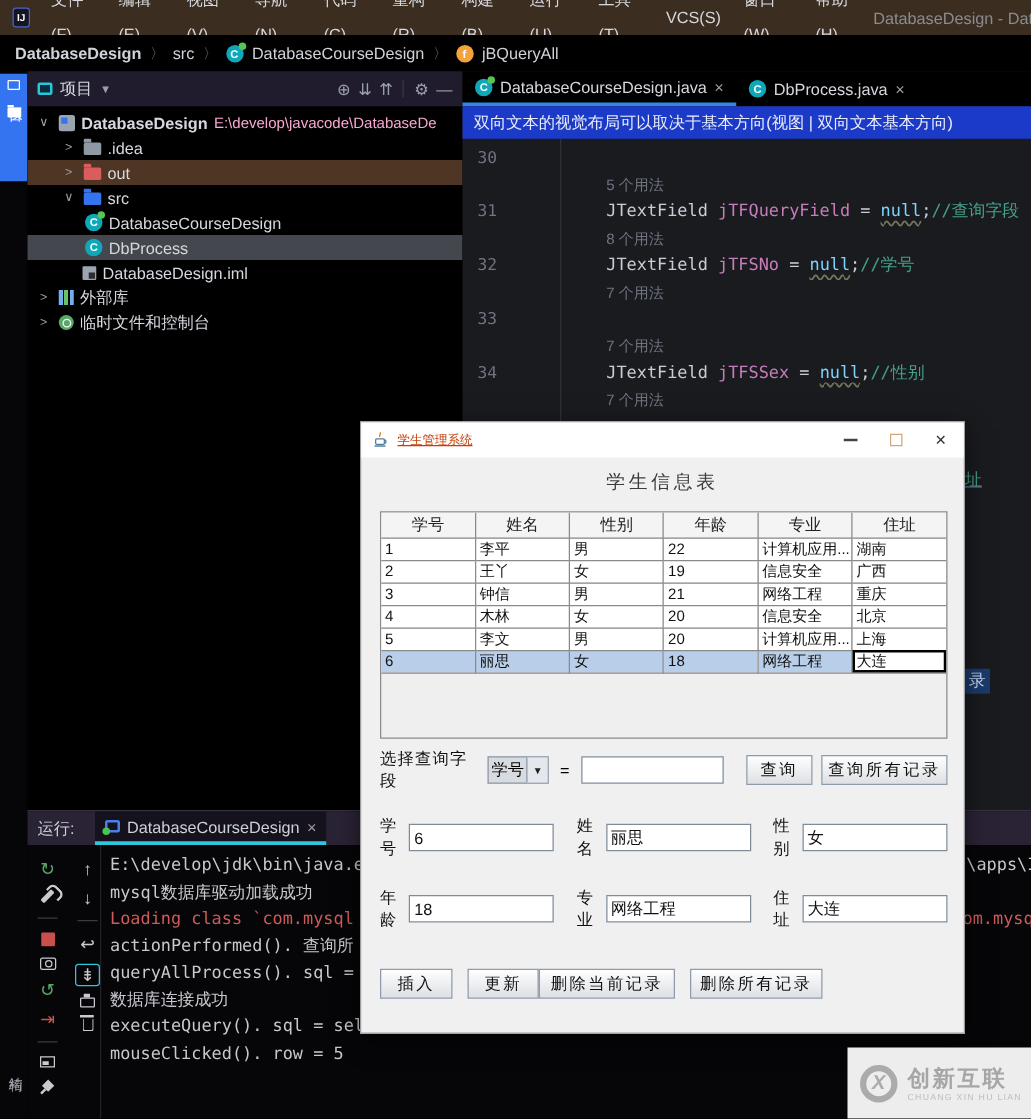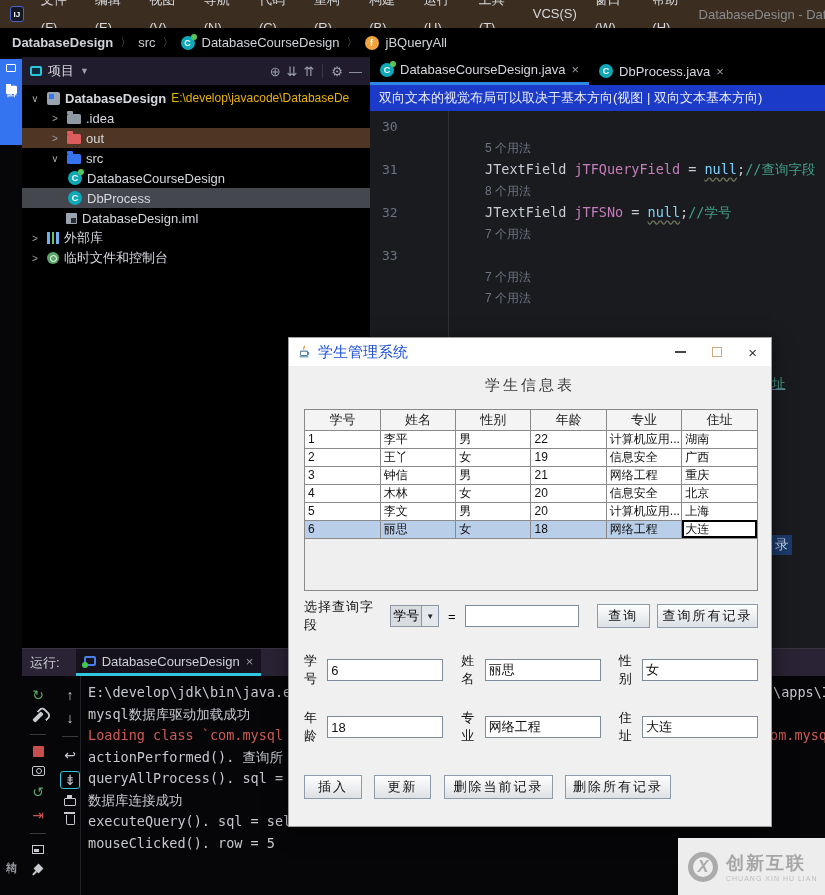--- a/index.html
+++ b/index.html
@@ -53,21 +53,21 @@
   .ph-btn { color:#9BA0A8; font-size:13px; line-height:1; }
   .ph-div { width:1px; height:14px; background:#3A3744; margin:0 2px; }
   #tree { padding-top:3px; font-size:13px; }
   .trow { height:20px; display:flex; align-items:center; gap:5px; white-space:nowrap; }
   .trow .chev { width:14px; text-align:center; color:#9CA1A8; font-size:10px; flex:0 0 auto; }
   .trow .lbl { color:#D6D8DE; }
   .trow.selected { background:#45474E; }
   .trow.hovered { background:#4E3524; }
   .pad0 { padding-left:6px; } .pad1 { padding-left:26px; } .pad2 { padding-left:46px; }
   .proj-root-lbl { font-weight:bold; color:#ECEEF2; }
-  .proj-path { color:#eab308; font-size:12px; overflow:hidden; }
+  .proj-path { color:#f9a8d4; font-size:12px; overflow:hidden; }
   .folder { width:14px; height:10px; border-radius:1.5px; position:relative; margin-top:2px; flex:0 0 auto; }
   .folder::before { content:''; position:absolute; top:-3px; left:0; width:6px; height:3px; background:inherit; border-radius:1px 1px 0 0; }
   .f-gray { background:#8E99A3; } .f-red { background:#DB5C5C; } .f-blue { background:#3574F0; }
   .proj-icon { width:13px; height:13px; background:#9AA5B1; border-radius:2px; position:relative; flex:0 0 auto; }
   .proj-icon::after { content:''; position:absolute; left:2px; top:2px; width:5px; height:5px; background:#3574F0; }
   .iml-icon { width:11px; height:11px; background:#9AA5B1; border-radius:1px; position:relative; flex:0 0 auto; }
   .iml-icon::after { content:''; position:absolute; right:1px; bottom:1px; width:5px; height:5px; background:#2B2D30; }
   .lib-icon { width:12px; height:12px; flex:0 0 auto;
     background:linear-gradient(90deg,#6FB0F0 0 28%,transparent 28% 38%,#65C465 38% 62%,transparent 62% 72%,#6FB0F0 72% 100%); }
   .scratch-icon { width:12px; height:12px; border-radius:50%; background:#59A869; position:relative; flex:0 0 auto; }
@@ -136,21 +136,21 @@
   .cline.err { color:#CE5B57; }
   .cfrag1 { position:absolute; left:751px; top:33px; height:21.5px; line-height:21.5px;
     font-size:13.5px; color:#C6C8CE; }
   .cfrag3 { position:absolute; left:748px; top:76px; height:21.5px; line-height:21.5px;
     font-size:13.5px; color:#CE5B57; }
 
   
   #dialog { position:absolute; left:288px; top:337px; width:484px; height:490px; background:#F0F0F0;
     border:1px solid #9E9E9E; box-shadow:0 5px 18px rgba(0,0,0,.55); z-index:10; color:#000; }
   #dlg-titlebar { height:28px; background:#FFFFFF; display:flex; align-items:center; padding:0 8px; gap:7px; }
-  #dlg-title { font-size:15px; color:#1d4ed8; }
+  #dlg-title { font-size:10px; color:#c2410c;text-decoration:underline; }
   #dlg-controls { margin-left:auto; display:flex; align-items:center; gap:26px; padding-right:6px; }
   .dlg-min { width:11px; height:1.5px; background:#444; }
   .dlg-max { width:10px; height:10px; border:1.5px solid #D0A87C; }
   .dlg-close { font-size:15px; color:#333; line-height:1; }
   #dlg-heading { position:absolute; left:0; top:38px; width:100%; text-align:center;
     font-size:15px; letter-spacing:3px; color:#3C3C3C; }
   #dlg-tablewrap { position:absolute; left:15px; top:71px; width:454px; height:182px;
     border:1px solid #8A8A8A; background:#EFEFEF; overflow:hidden; }
   #dlg-table { width:100%; border-collapse:collapse; table-layout:fixed; }
   #dlg-table th { height:20px; font-size:13px; font-weight:normal; color:#222;
@@ -178,21 +178,21 @@
     justify-content:center; font-family:"Liberation Sans",sans-serif; }
   #btn-query { width:57px; margin-left:18px; }
   #btn-queryall { width:108px; margin-left:7px;font-family:Liberation Serif, serif; }
   .formrow { position:absolute; left:15px; width:454px; height:24px; display:flex; align-items:center; }
   #formrow1 { top:320px; } #formrow2 { top:377px; }
   .formrow .dlg-field { width:116px; margin-left:6px; }
   .formrow .dlg-label { margin-left:18px; }
   .formrow .dlg-label:first-child { margin-left:0; }
   #dlg-btnrow { position:absolute; left:15px; top:437px; width:454px; display:flex; align-items:center; }
   #btn-insert { width:58px;text-align:right; } #btn-update { width:57px; margin-left:12px; }
-  #btn-delcur { width:109px; margin-left:13px; } #btn-delall { width:106px; margin-left:12px; }
+  #btn-delcur { width:109px; } #btn-delall { width:106px; margin-left:12px; }
 
   
   #watermark { position:absolute; left:678px; top:838px; width:147px; height:57px; background:#EDEDED;
     z-index:20; display:flex; align-items:center; padding-left:10px; gap:8px; }
   #wm-logo { width:30px; height:30px; border:5px solid #ABABAB; border-radius:50%; position:relative;
     display:flex; align-items:center; justify-content:center; }
   #wm-logo::after { content:'X'; font-size:16px; font-weight:bold; color:#ABABAB; font-style:italic; }
   #wm-text .wm-name { font-size:18px; font-weight:bold; color:#A6A6A6; letter-spacing:2px; }
   #wm-text .wm-sub { font-size:7px; color:#BDBDBD; letter-spacing:1px; }
 </style>
@@ -343,20 +343,24 @@
       <div class="crow">
         <span class="inlay">7 个用法</span>
       </div>
       <div class="crow">
         <span class="gut">33</span>
       </div>
       <div class="crow">
         <span class="inlay">7 个用法</span>
       </div>
       <div class="crow">
+        <span class="gut">34</span>
+        <span class="code"><span>JTextField </span><span class="tk-name">jTFSSex</span><span> = </span><span class="tk-null">null</span><span>;</span><span class="tk-comment">//性别</span></span>
+      </div>
+      <div class="crow">
         <span class="inlay">7 个用法</span>
       </div>
     </div>
     <span class="frag-addr">址</span>
     <span class="frag-record">录</span>
   </div>
 
   <div id="run-panel">
     <div id="run-tabbar">
       <span id="run-label">运行:</span>

